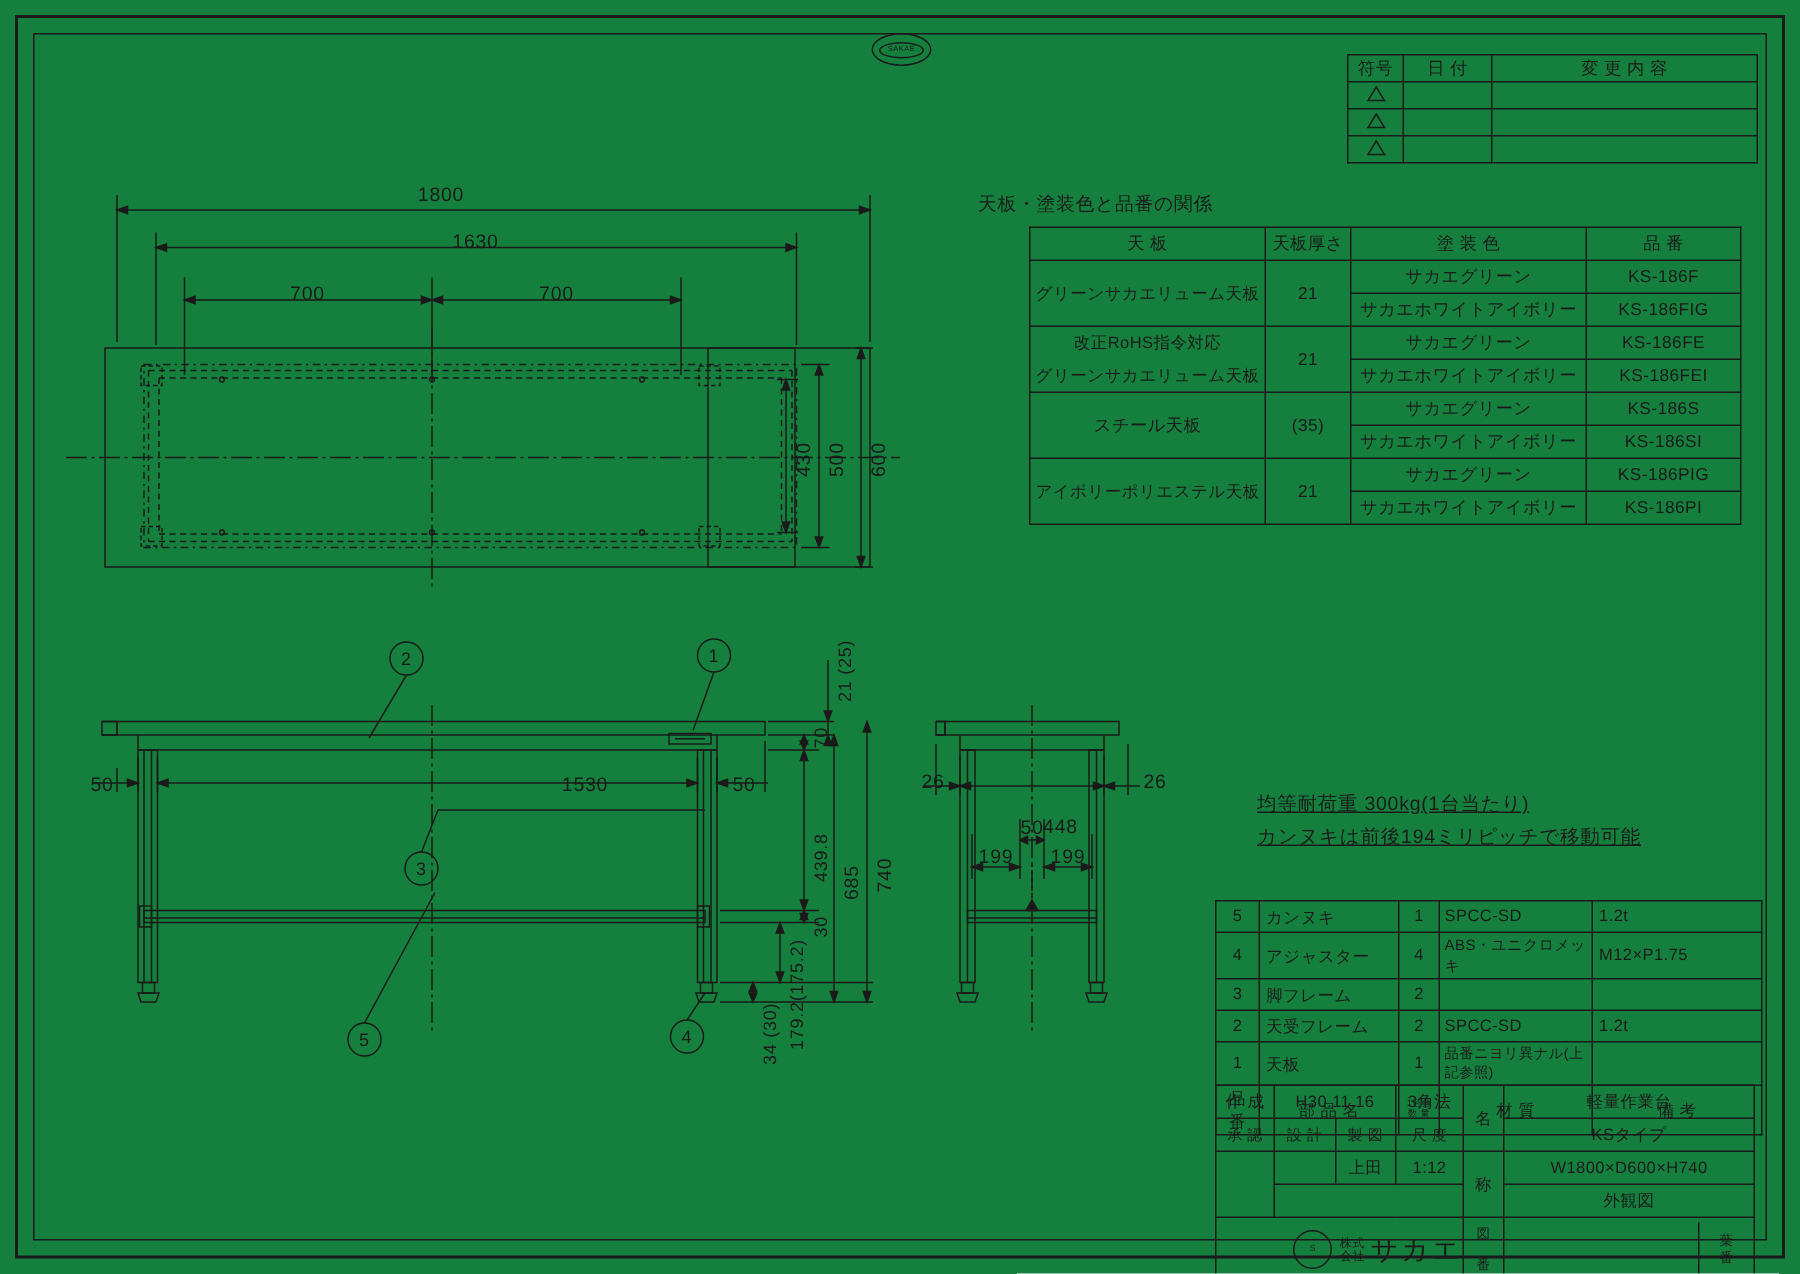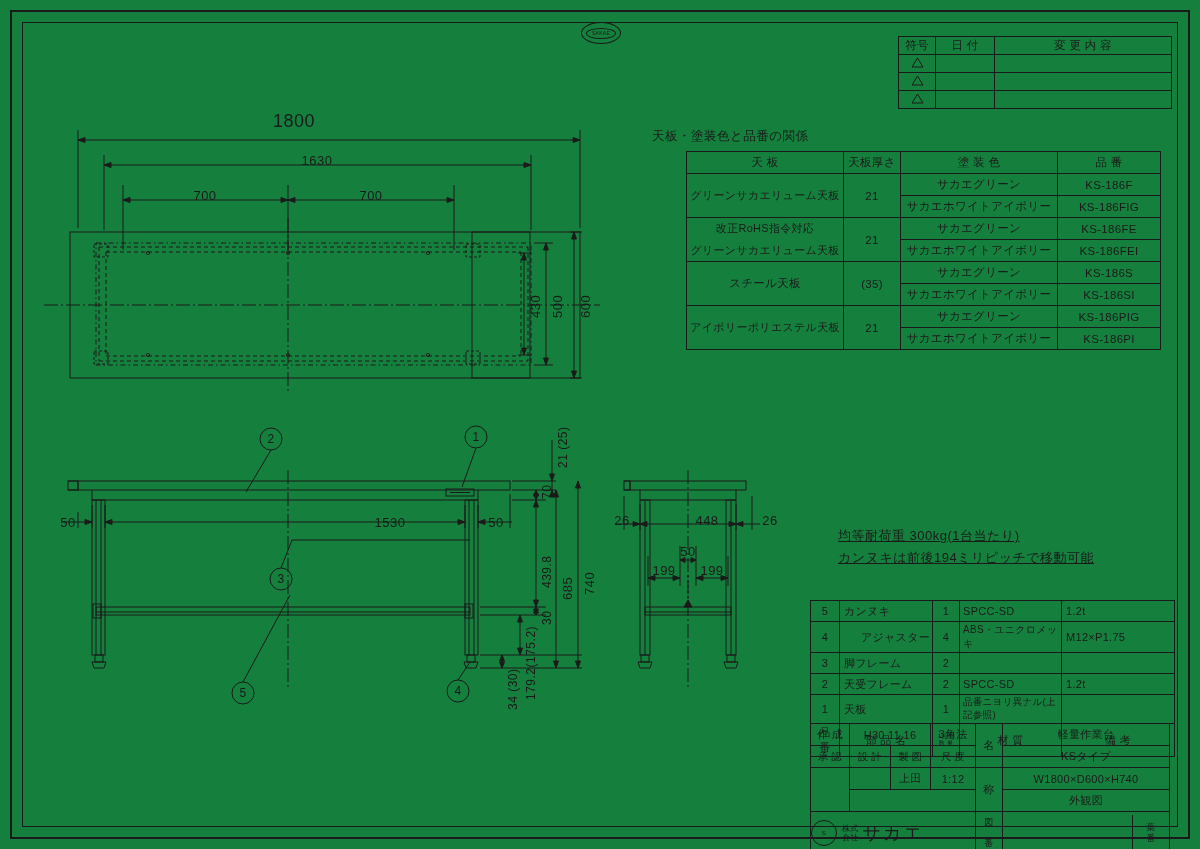--- a/index.html
+++ b/index.html
@@ -134,21 +134,21 @@
     <tbody>
         <tr>
       <td style="width:24px">5</td>
       <td style="width:86px;text-align:left;padding-left:4px">カンヌキ</td>
       <td style="width:22px">1</td>
       <td style="width:96px;text-align:left;padding-left:3px">SPCC-SD</td>
       <td style="width:106px;text-align:left;padding-left:4px">1.2t</td>
     </tr>
     <tr>
       <td>4</td>
-      <td style="text-align:right;padding-left:4px">アジャスター</td>
+      <td style="text-align:left;padding-left:4px">アジャスター</td>
       <td>4</td>
       <td style="text-align:left;padding-left:3px;font-size:10px">ABS・ユニクロメッキ</td>
       <td style="text-align:left;padding-left:4px">M12×P1.75</td>
     </tr>
     <tr>
       <td>3</td>
       <td style="text-align:left;padding-left:4px">脚フレーム</td>
       <td>2</td>
       <td style="text-align:left;padding-left:3px"></td>
       <td style="text-align:left;padding-left:4px"></td>
@@ -219,21 +219,21 @@
       <td>1:12</td>
       <td rowspan="2">称</td>
       <td>W1800×D600×H740</td>
     </tr>
     <tr>
       <td colspan="2" style="border-top:none"></td>
       <td>外観図</td>
     </tr>
     <tr>
       <td colspan="3" rowspan="2" style="padding:0;height:36px">
-        <div style="display:flex;align-items:center;justify-content:flex-start;height:34px">
+        <div style="display:flex;align-items:center;justify-content:flex-end;height:34px">
           <div style="width:24px;height:24px;border-radius:50%;border:1.4px solid #1a1a1a;display:flex;align-items:center;justify-content:center;font-size:6px;margin-right:5px">
                 <span>S</span>
               </div>
           <div style="text-align:left;margin-right:4px;font-size:8px;line-height:9px">
             <span>株式</span><br>
             <span>会社</span>
           </div>
           <div style="font-size:18px;letter-spacing:2px">サカエ</div>
         </div>
       </td>
@@ -484,40 +484,40 @@
       <line x1="243" y1="682" x2="290" y2="595"></line>
     </g>
   </svg>
 
   <div class="txt c" style="left:476px;top:430px;font-size:12px">1</div>
   <div class="txt c" style="left:271px;top:432px;font-size:12px">2</div>
   <div class="txt c" style="left:281px;top:572px;font-size:12px">3</div>
   <div class="txt c" style="left:458px;top:684px;font-size:12px">4</div>
   <div class="txt c" style="left:243px;top:686px;font-size:12px">5</div>
 
-  <div class="txt c" style="left:294px;top:111px;font-size:18px">1800</div>
+  <div class="txt c" style="left:294px;top:122px;font-size:13px">1800</div>
   <div class="txt c" style="left:317px;top:153px;font-size:13px">1630</div>
   <div class="txt c" style="left:205px;top:188px;font-size:13px">700</div>
   <div class="txt c" style="left:371px;top:188px;font-size:13px">700</div>
   <div class="vtxt" style="left:528px;top:318px;font-size:13px">430</div>
   <div class="vtxt" style="left:550px;top:318px;font-size:13px">500</div>
   <div class="vtxt" style="left:578px;top:318px;font-size:13px">600</div>
 
   <div class="vtxt" style="left:556px;top:468px;font-size:12px">21 (25)</div>
   <div class="vtxt" style="left:540px;top:499px;font-size:12px">70</div>
   <div class="vtxt" style="left:540px;top:588px;font-size:12px">439.8</div>
   <div class="vtxt" style="left:540px;top:625px;font-size:12px">30</div>
   <div class="vtxt" style="left:560px;top:600px;font-size:13px">685</div>
   <div class="vtxt" style="left:582px;top:595px;font-size:13px">740</div>
   <div class="vtxt" style="left:524px;top:700px;font-size:12px">179.2(175.2)</div>
   <div class="vtxt" style="left:506px;top:710px;font-size:12px">34 (30)</div>
   <div class="txt c" style="left:68px;top:515px;font-size:13px">50</div>
   <div class="txt c" style="left:390px;top:515px;font-size:13px">1530</div>
   <div class="txt c" style="left:496px;top:515px;font-size:13px">50</div>
 
   <div class="txt c" style="left:622px;top:513px;font-size:13px">26</div>
-  <div class="txt c" style="left:707px;top:513px;font-size:13px">448</div>
+  <div class="txt c" style="left:707px;top:543px;font-size:13px">448</div>
   <div class="txt c" style="left:770px;top:513px;font-size:13px">26</div>
   <div class="txt c" style="left:688px;top:544px;font-size:13px">50</div>
   <div class="txt c" style="left:664px;top:563px;font-size:13px">199</div>
   <div class="txt c" style="left:712px;top:563px;font-size:13px">199</div>
 
 </div>
 
 </body></html>

